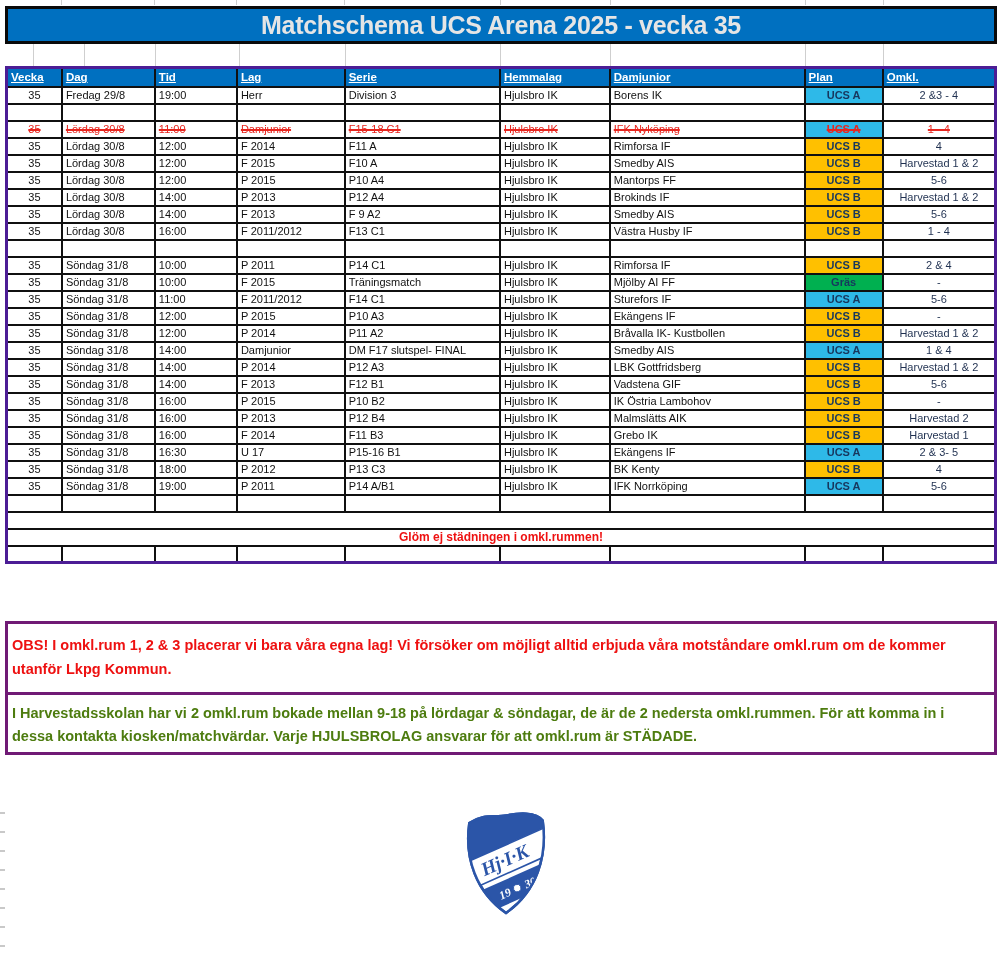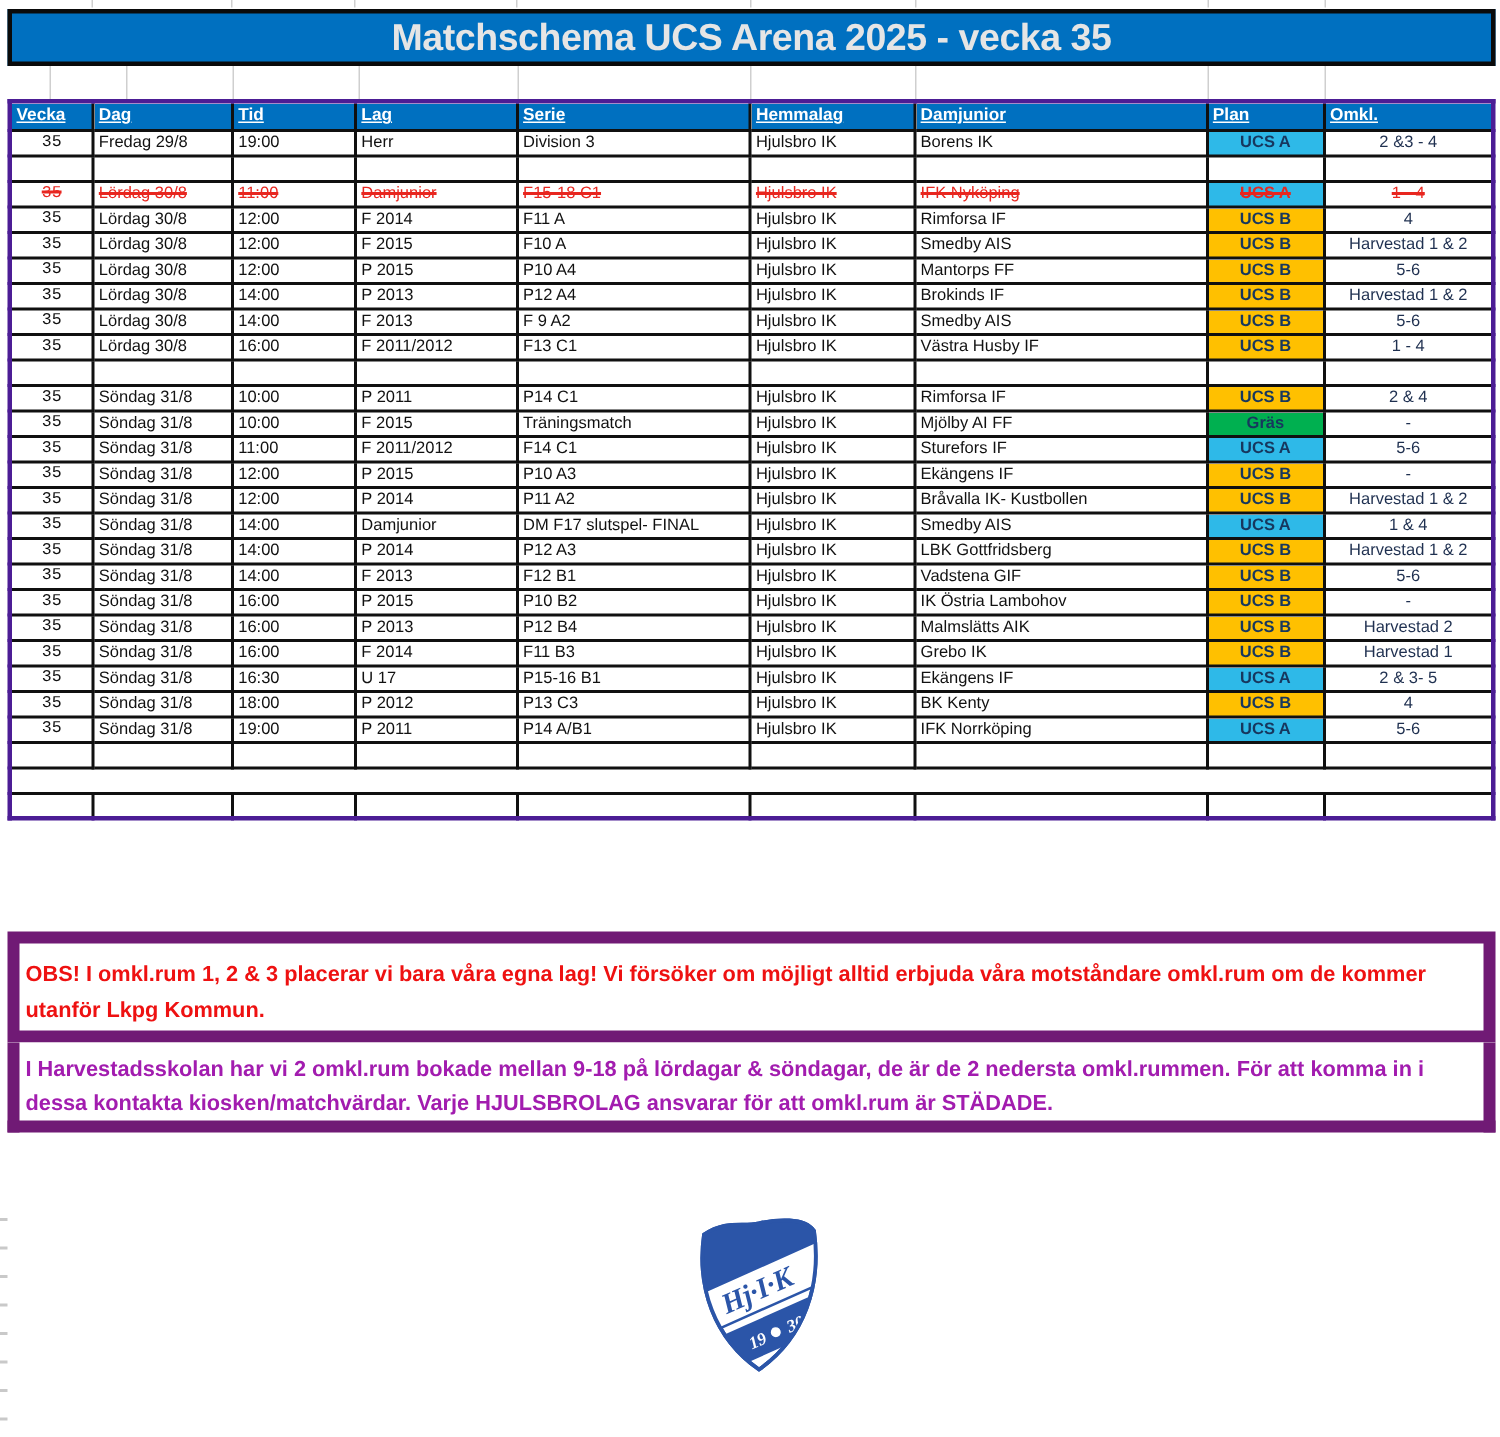--- a/index.html
+++ b/index.html
@@ -17,32 +17,32 @@
   #title-banner span{color:#e5e5e5;font-weight:bold;font-size:25px;letter-spacing:-0.3px;}
   
   #table-wrap{position:absolute;left:5px;top:66px;width:992px;}
   table.sched{border-collapse:collapse;table-layout:fixed;width:992px;
     border:3px solid #4c1d95;font-size:11px;color:#111;}
   table.sched th,table.sched td{border:2px solid #101010;box-sizing:border-box;
     overflow:hidden;white-space:nowrap;padding:0 3px;}
   table.sched th{background:var(--brand-blue,#0070C0);color:#fff;font-weight:bold;
     text-decoration:underline;text-align:left;height:19px;font-size:11.5px;}
   table.sched td{height:17px;line-height:15px;}
-  td.c-vecka{text-align:center;font-family:Liberation Mono, monospace;}
+  td.c-vecka{text-align:center;}
   td.c-plan{text-align:center;font-weight:bold;color:#17375E;}
   td.c-omkl{text-align:center;color:#1F3050;}
   tr.row-struck td, tr.row-struck td.c-plan, tr.row-struck td.c-omkl{color:var(--strike-red,#E8261F);}
   tr.row-struck span{text-decoration:line-through;text-decoration-thickness:1.5px;}
   td.note-cell{text-align:center;color:var(--alert-red,#EE1111);font-weight:bold;font-size:12px;}
   
   .note-box{position:absolute;left:5px;width:992px;box-sizing:border-box;background:#fff;
-    border:8px solid #701a75;font-weight:bold;}
+    border:3px solid #701a75;font-weight:bold;}
   #obs-box{top:621px;height:74px;color:var(--alert-red,#EE1111);
     font-size:14.5px;line-height:24px;padding:9px 6px 0 4px;}
-  #harv-box{top:695px;height:60px;border-top:none;color:#a21caf;
+  #harv-box{top:695px;height:60px;border-top:none;color:#4d7c0f;
     font-size:14.5px;line-height:23px;padding:7px 6px 0 4px;}
   #access-banner{position:absolute;left:5px;top:755px;width:992px;height:38px;box-sizing:border-box;
     background:var(--brand-blue,#0070C0);border:3px solid #0a0a0a;color:#fff;font-weight:bold;
     font-size:11.5px;line-height:16px;padding:0 4px;display:flex;flex-direction:column;justify-content:center;}
   
   #club-logo{position:absolute;left:449px;top:808px;width:114px;height:110px;}
   #tagline{position:absolute;left:0;top:920px;width:100%;text-align:center;
     color:var(--tagline-blue,#2361AE);font-weight:bold;font-size:21px;letter-spacing:0.3px;}
   
   .edge-tick{position:absolute;left:0;width:5px;height:2px;background:#c9c9c9;}
@@ -378,20 +378,23 @@
             <td></td>
             <td></td>
             <td></td>
             <td></td>
             <td></td>
           </tr>
           <tr>
             <td colspan="9"></td>
           </tr>
           <tr>
+            <td colspan="9" class="note-cell">Glöm ej städningen i omkl.rummen!</td>
+          </tr>
+          <tr>
             <td></td>
             <td></td>
             <td></td>
             <td></td>
             <td></td>
             <td></td>
             <td></td>
             <td></td>
             <td></td>
           </tr>

